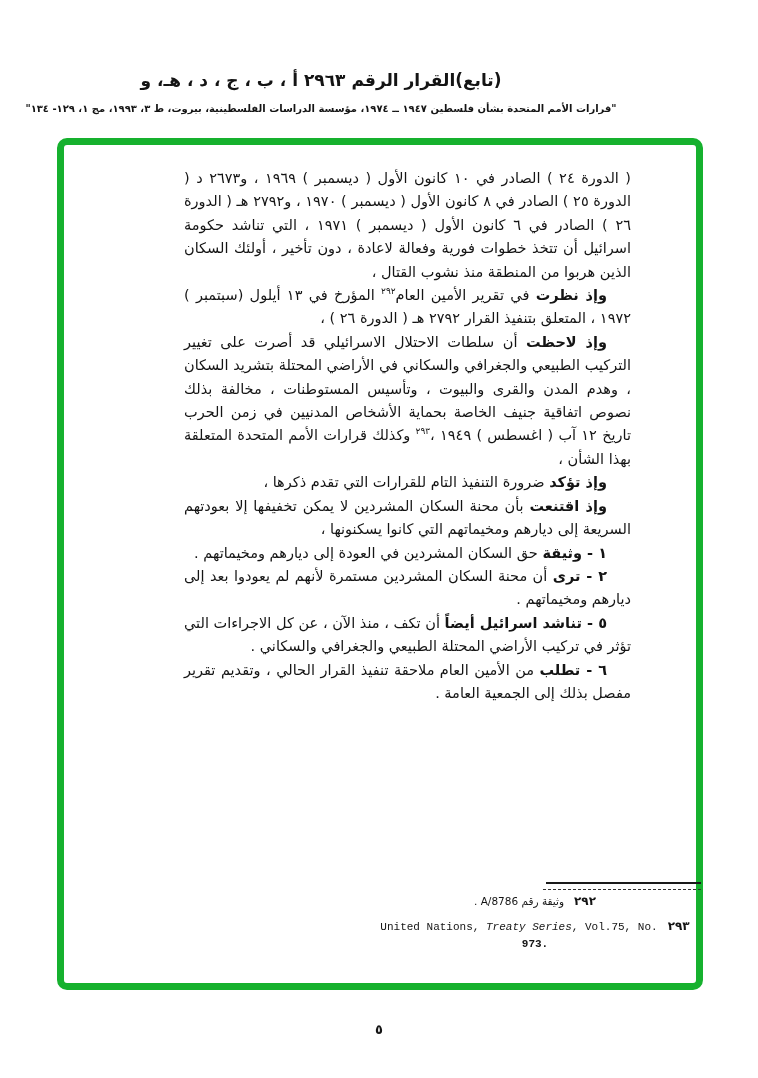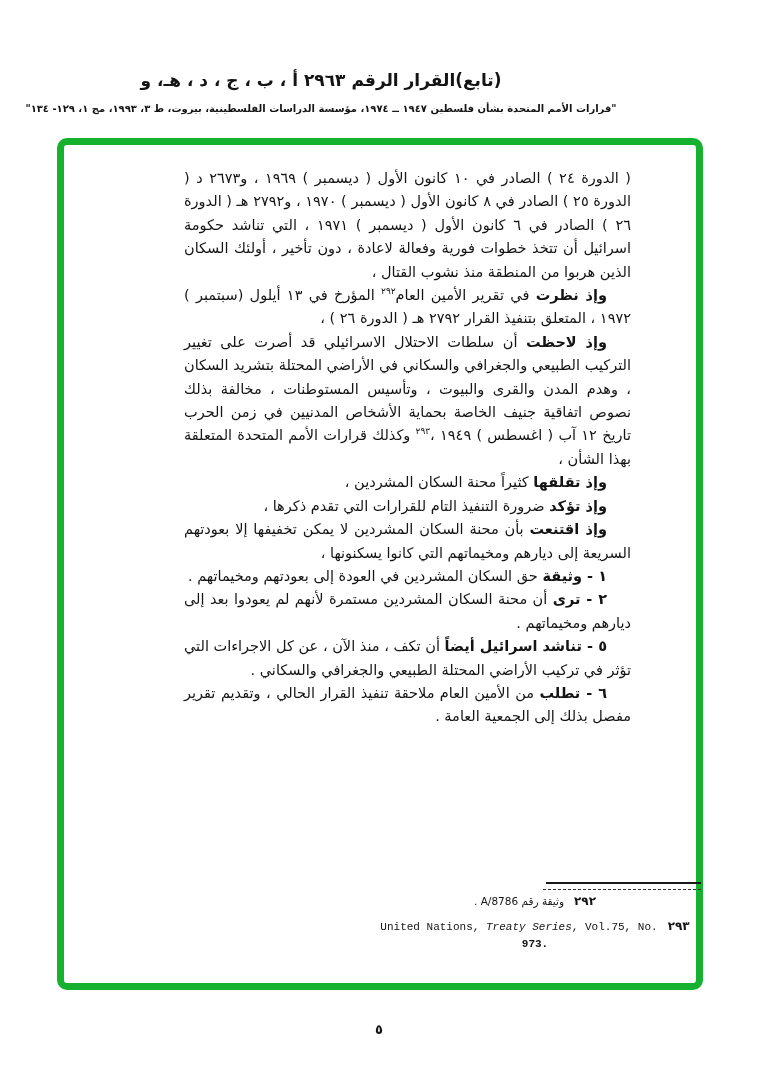--- a/index.html
+++ b/index.html
@@ -77,27 +77,26 @@
 
 <div class="green-box"></div>
 
 <div class="doc-body">
   <p><span>( الدورة ٢٤ ) الصادر في ١٠ كانون الأول ( ديسمبر ) ١٩٦٩ ، و٢٦٧٣ د ( الدورة ٢٥ ) الصادر في ٨ كانون الأول ( ديسمبر ) ١٩٧٠ ، و٢٧٩٢ هـ ( الدورة ٢٦ ) الصادر في ٦ كانون الأول ( ديسمبر ) ١٩٧١ ، التي تناشد حكومة اسرائيل أن تتخذ خطوات فورية وفعالة لاعادة ، دون تأخير ، أولئك السكان الذين هربوا من المنطقة منذ نشوب القتال ،</span></p>
 
   <p class="para-indent"><span class="lead">وإذ نظرت</span><span> في تقرير الأمين العام</span><span class="sup">٢٩٢</span><span> المؤرخ في ١٣ أيلول (سبتمبر ) ١٩٧٢ ، المتعلق بتنفيذ القرار ٢٧٩٢ هـ ( الدورة ٢٦ ) ،</span></p>
 
   <p class="para-indent"><span class="lead">وإذ لاحظت</span><span> أن سلطات الاحتلال الاسرائيلي قد أصرت على تغيير التركيب الطبيعي والجغرافي والسكاني في الأراضي المحتلة بتشريد السكان ، وهدم المدن والقرى والبيوت ، وتأسيس المستوطنات ، مخالفة بذلك نصوص اتفاقية جنيف الخاصة بحماية الأشخاص المدنيين في زمن الحرب تاريخ ١٢ آب ( اغسطس ) ١٩٤٩ ،</span><span class="sup">٢٩٣</span><span> وكذلك قرارات الأمم المتحدة المتعلقة بهذا الشأن ،</span></p>
 
-  <p class="para-indent"><span class="lead">وإذ تقلقها</span><span> كثيراً محنة السكان المشردين ،</span></p>
 
   <p class="para-indent"><span class="lead">وإذ تؤكد</span><span> ضرورة التنفيذ التام للقرارات التي تقدم ذكرها ،</span></p>
 
   <p class="para-indent"><span class="lead">وإذ اقتنعت</span><span> بأن محنة السكان المشردين لا يمكن تخفيفها إلا بعودتهم السريعة إلى ديارهم ومخيماتهم التي كانوا يسكنونها ،</span></p>
 
-  <p class="para-indent"><span class="lead">١ - </span><span class="lead">وثيقة</span><span> حق السكان المشردين في العودة إلى بعودتهم ومخيماتهم .</span></p>
+  <p class="para-indent"><span class="lead">١ - </span><span class="lead">وثيقة</span><span> حق السكان المشردين في العودة إلى ديارهم ومخيماتهم .</span></p>
 
   <p class="para-indent"><span class="lead">٢ - </span><span class="lead">ترى</span><span> أن محنة السكان المشردين مستمرة لأنهم لم يعودوا بعد إلى ديارهم ومخيماتهم .</span></p>
 
 
 
   <p class="para-indent"><span class="lead">٥ - </span><span class="lead">تناشد اسرائيل أيضاً</span><span> أن تكف ، منذ الآن ، عن كل الاجراءات التي تؤثر في تركيب الأراضي المحتلة الطبيعي والجغرافي والسكاني .</span></p>
 
   <p class="para-indent"><span class="lead">٦ - </span><span class="lead">تطلب</span><span> من الأمين العام ملاحقة تنفيذ القرار الحالي ، وتقديم تقرير مفصل بذلك إلى الجمعية العامة .</span></p>
 </div>
 

